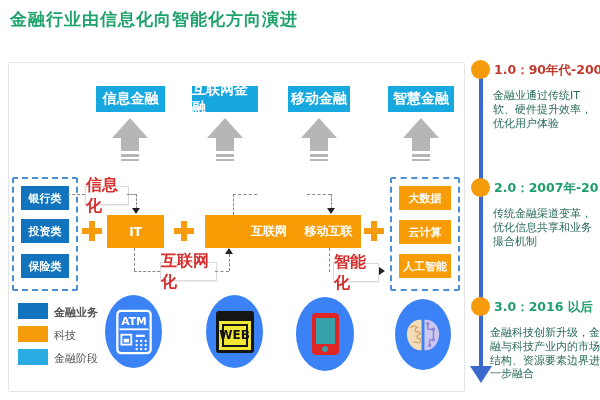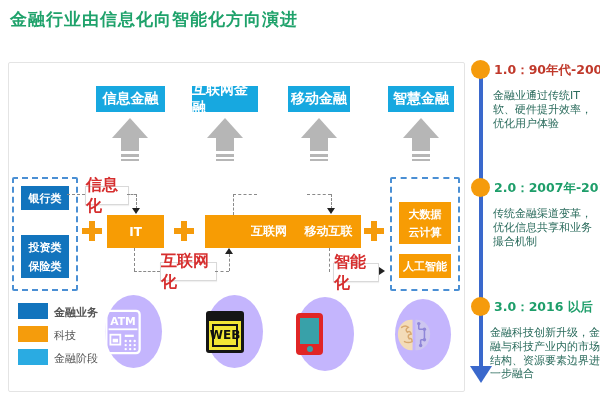--- a/index.html
+++ b/index.html
@@ -36,21 +36,21 @@
   
   .dash-h{border-top:1px dashed #8a8a8a;height:0;}
   .dash-v{border-left:1px dashed #8a8a8a;width:0;}
   .arr-down{width:0;height:0;border-left:4px solid transparent;border-right:4px solid transparent;border-top:6px solid #222;}
   .arr-up{width:0;height:0;border-left:4px solid transparent;border-right:4px solid transparent;border-bottom:6px solid #222;}
   .arr-right{width:0;height:0;border-top:4px solid transparent;border-bottom:4px solid transparent;border-left:6px solid #222;}
   
   .leg-sq{width:30px;height:16px;}
   .leg-label{font-size:11px;color:#555;}
   
-  .circle{background:#c4b5fd;border-radius:50%;display:flex;align-items:center;justify-content:flex-start;}
+  .circle{background:#3b82f6;border-radius:50%;display:flex;align-items:center;justify-content:center;}
   
   .web-outer{width:38px;height:42px;background:#f2e735;border:3px solid #151515;border-radius:3px;position:relative;box-sizing:border-box;}
   .web-bar{position:absolute;left:0;top:0;width:100%;height:7px;background:#151515;}
   .web-inner{position:absolute;left:3px;top:10px;right:3px;bottom:3px;border:2px solid #151515;
              display:flex;align-items:center;justify-content:center;font-size:12px;font-weight:bold;color:#111;}
   
   .phone{width:27px;height:42px;background:#e02525;border-radius:4px;position:relative;}
   .phone-screen{position:absolute;left:4px;top:5px;width:19px;height:26px;background:#38a1a9;}
   .phone-btn{position:absolute;left:10.5px;bottom:3px;width:6px;height:6px;border-radius:50%;background:#38a1a9;}
   
@@ -104,35 +104,35 @@
     <svg width="36" height="46" viewBox="0 0 36 46">
         <polygon points="18,0 36,20 0,20" fill="#b6b6b6"></polygon>
         <rect x="9" y="20" width="18" height="13" fill="#b6b6b6"></rect>
         <rect x="9" y="36" width="18" height="3" fill="#b6b6b6"></rect>
         <rect x="9" y="41" width="18" height="2" fill="#b6b6b6"></rect>
       </svg>
   </div>
 
   <div class="abs dash-box" style="left:12px;top:177px;width:62px;height:110px;">
     <div class="abs fin-box" style="top:7px;">银行类</div>
-    <div class="abs fin-box" style="top:56px;">投资类</div>
+    <div class="abs fin-box" style="top:40px;">投资类</div>
     <div class="abs fin-box" style="top:75px;">保险类</div>
   </div>
 
   <div class="abs plus" style="left:82px;top:221px;"></div>
   <div class="abs plus" style="left:174px;top:221px;"></div>
   <div class="abs plus" style="left:269px;top:221px;"></div>
   <div class="abs plus" style="left:364px;top:221px;"></div>
 
   <div class="abs tech-node" style="left:107px;top:215px;width:57px;">IT</div>
   <div class="abs tech-node" style="left:205px;top:215px;width:58px;padding-left:35px;">互联网</div>
   <div class="abs tech-node" style="left:296px;top:215px;width:65px;">移动互联</div>
 
   <div class="abs dash-box" style="left:390px;top:177px;width:66px;height:110px;">
-    <div class="abs tech-small" style="top:7px;margin-top:16px;">大数据</div>
+    <div class="abs tech-small" style="top:7px;">大数据</div>
     <div class="abs tech-small" style="top:41px;">云计算</div>
     <div class="abs tech-small" style="top:75px;">人工智能</div>
   </div>
 
   <div class="abs t-label" style="left:85px;top:186px;width:42px;height:17px;">信息化</div>
   <div class="abs t-label" style="left:160px;top:262px;width:55px;height:17px;">互联网化</div>
   <div class="abs t-label" style="left:333px;top:263px;width:44px;height:17px;">智能化</div>
 
   <div class="abs dash-h" style="left:67px;top:194px;width:18px;"></div>
   <div class="abs dash-h" style="left:127px;top:194px;width:10px;"></div>

